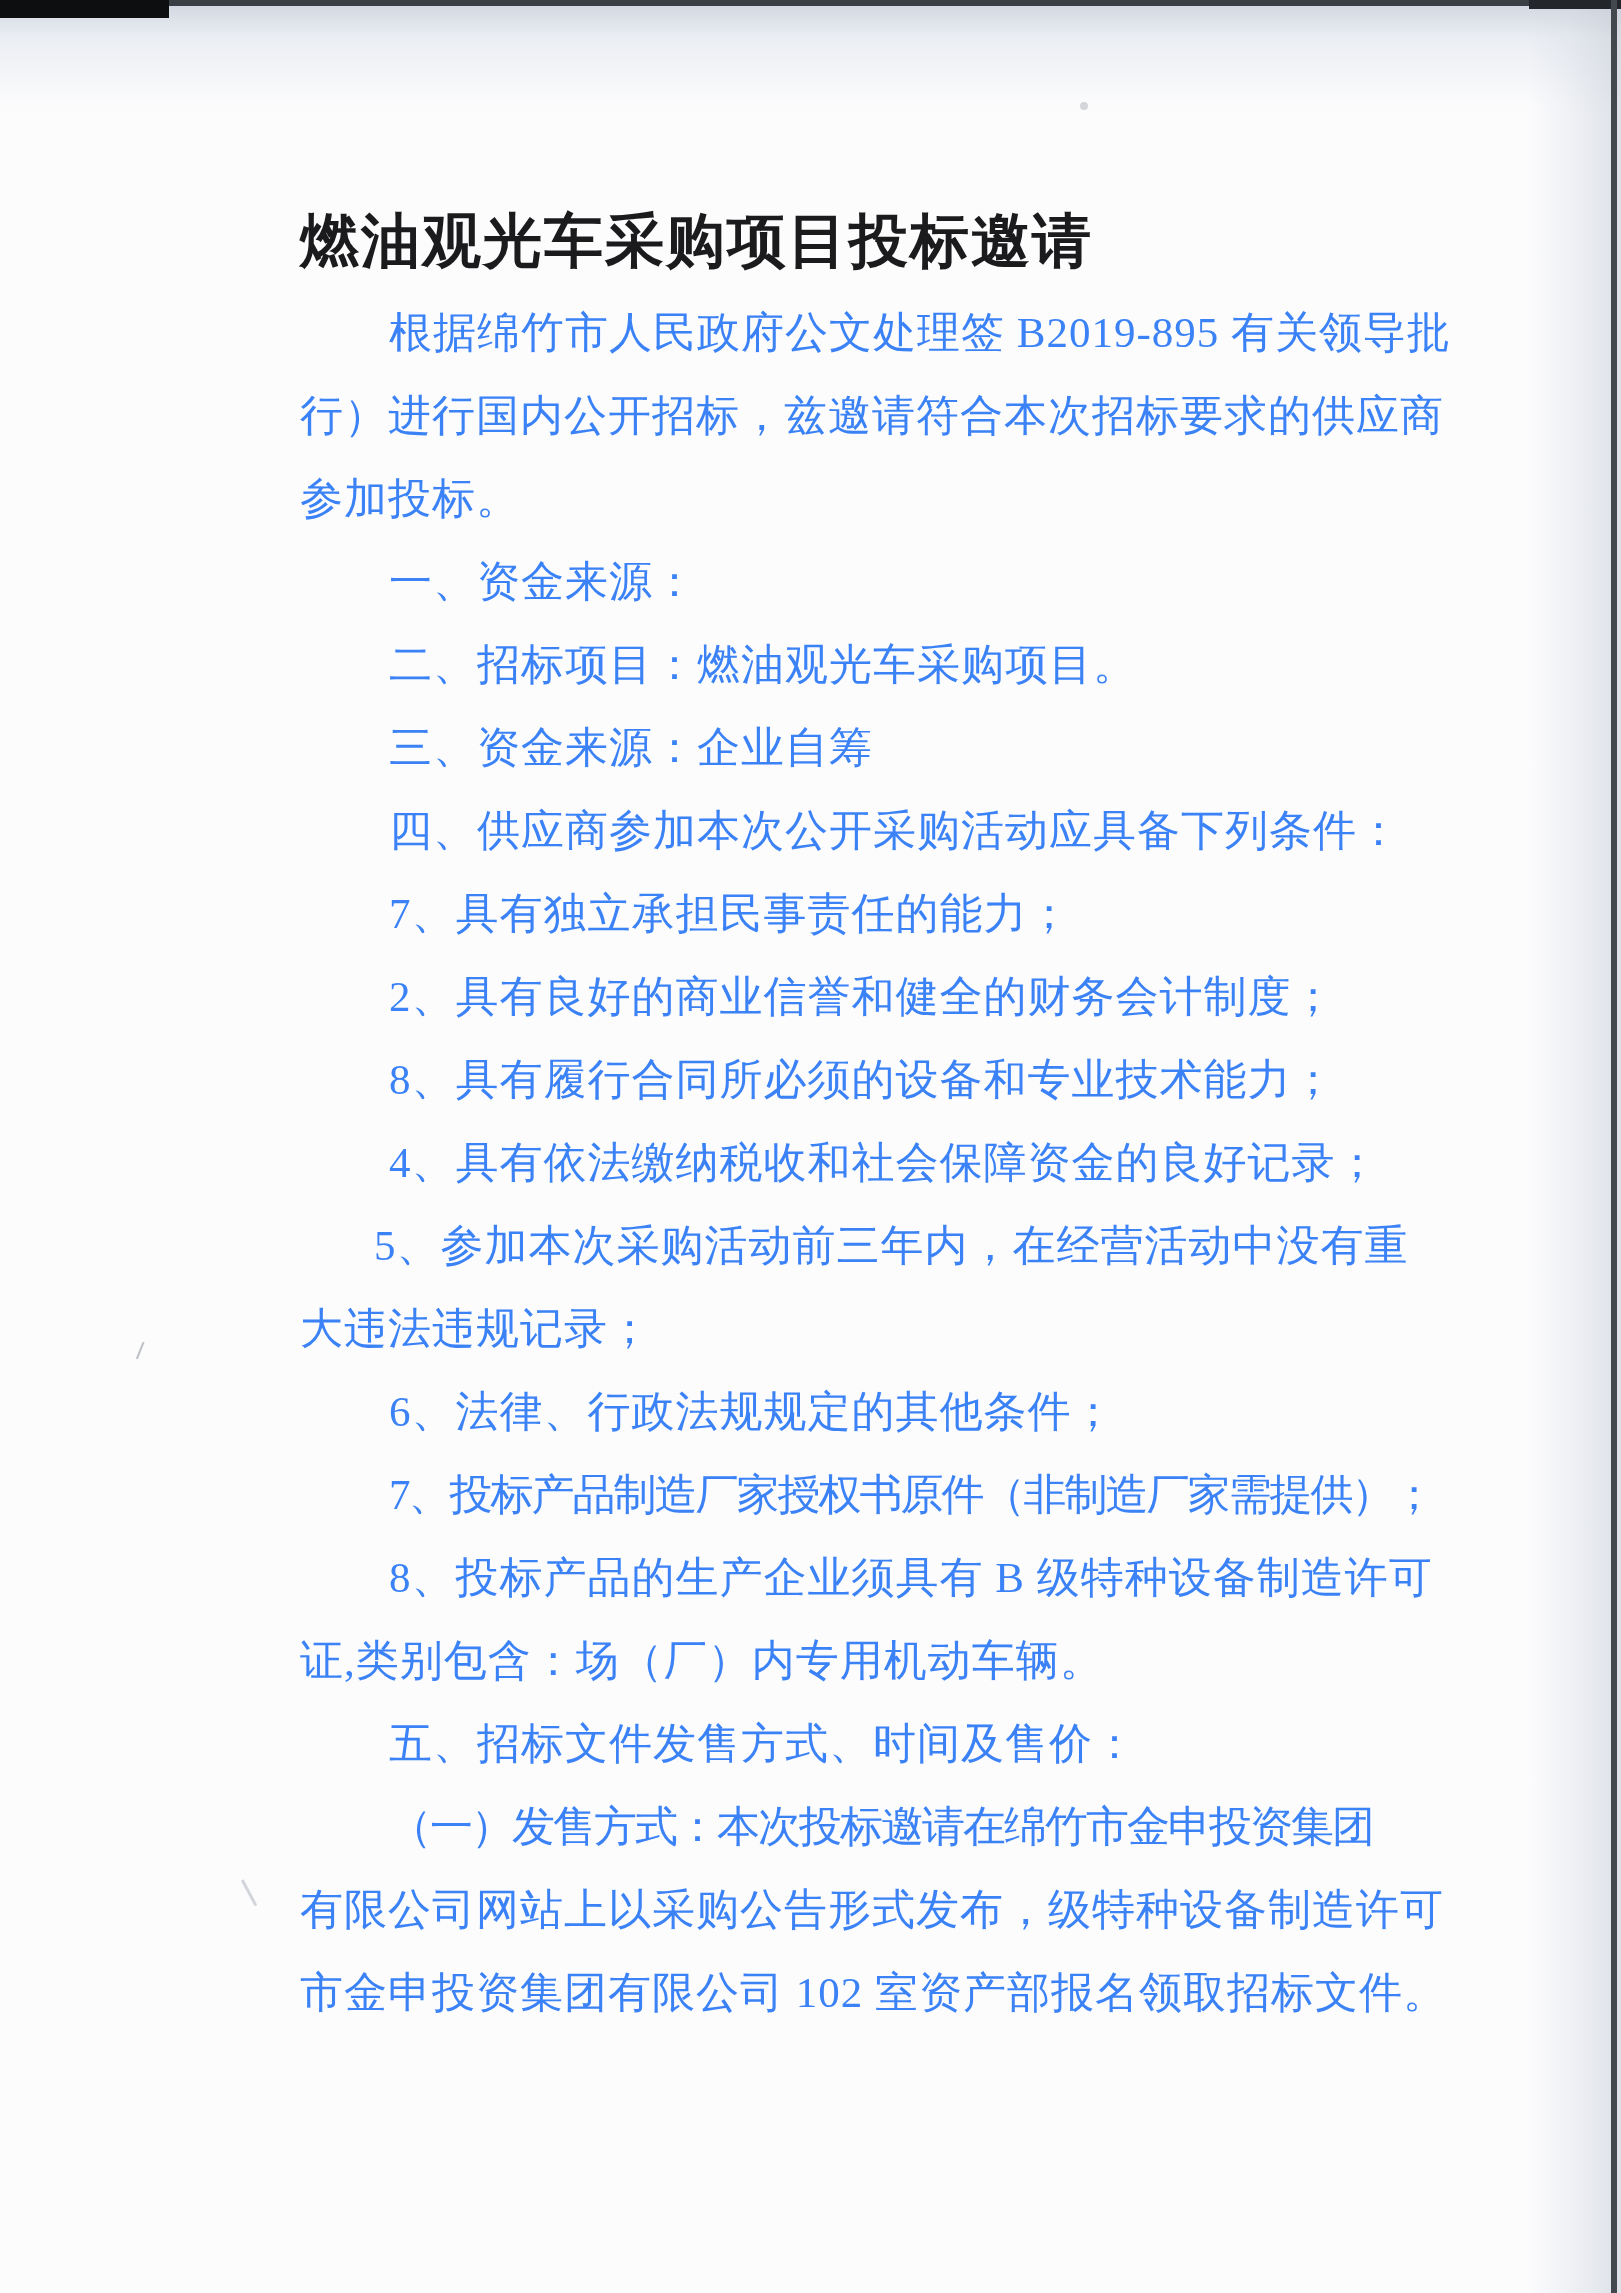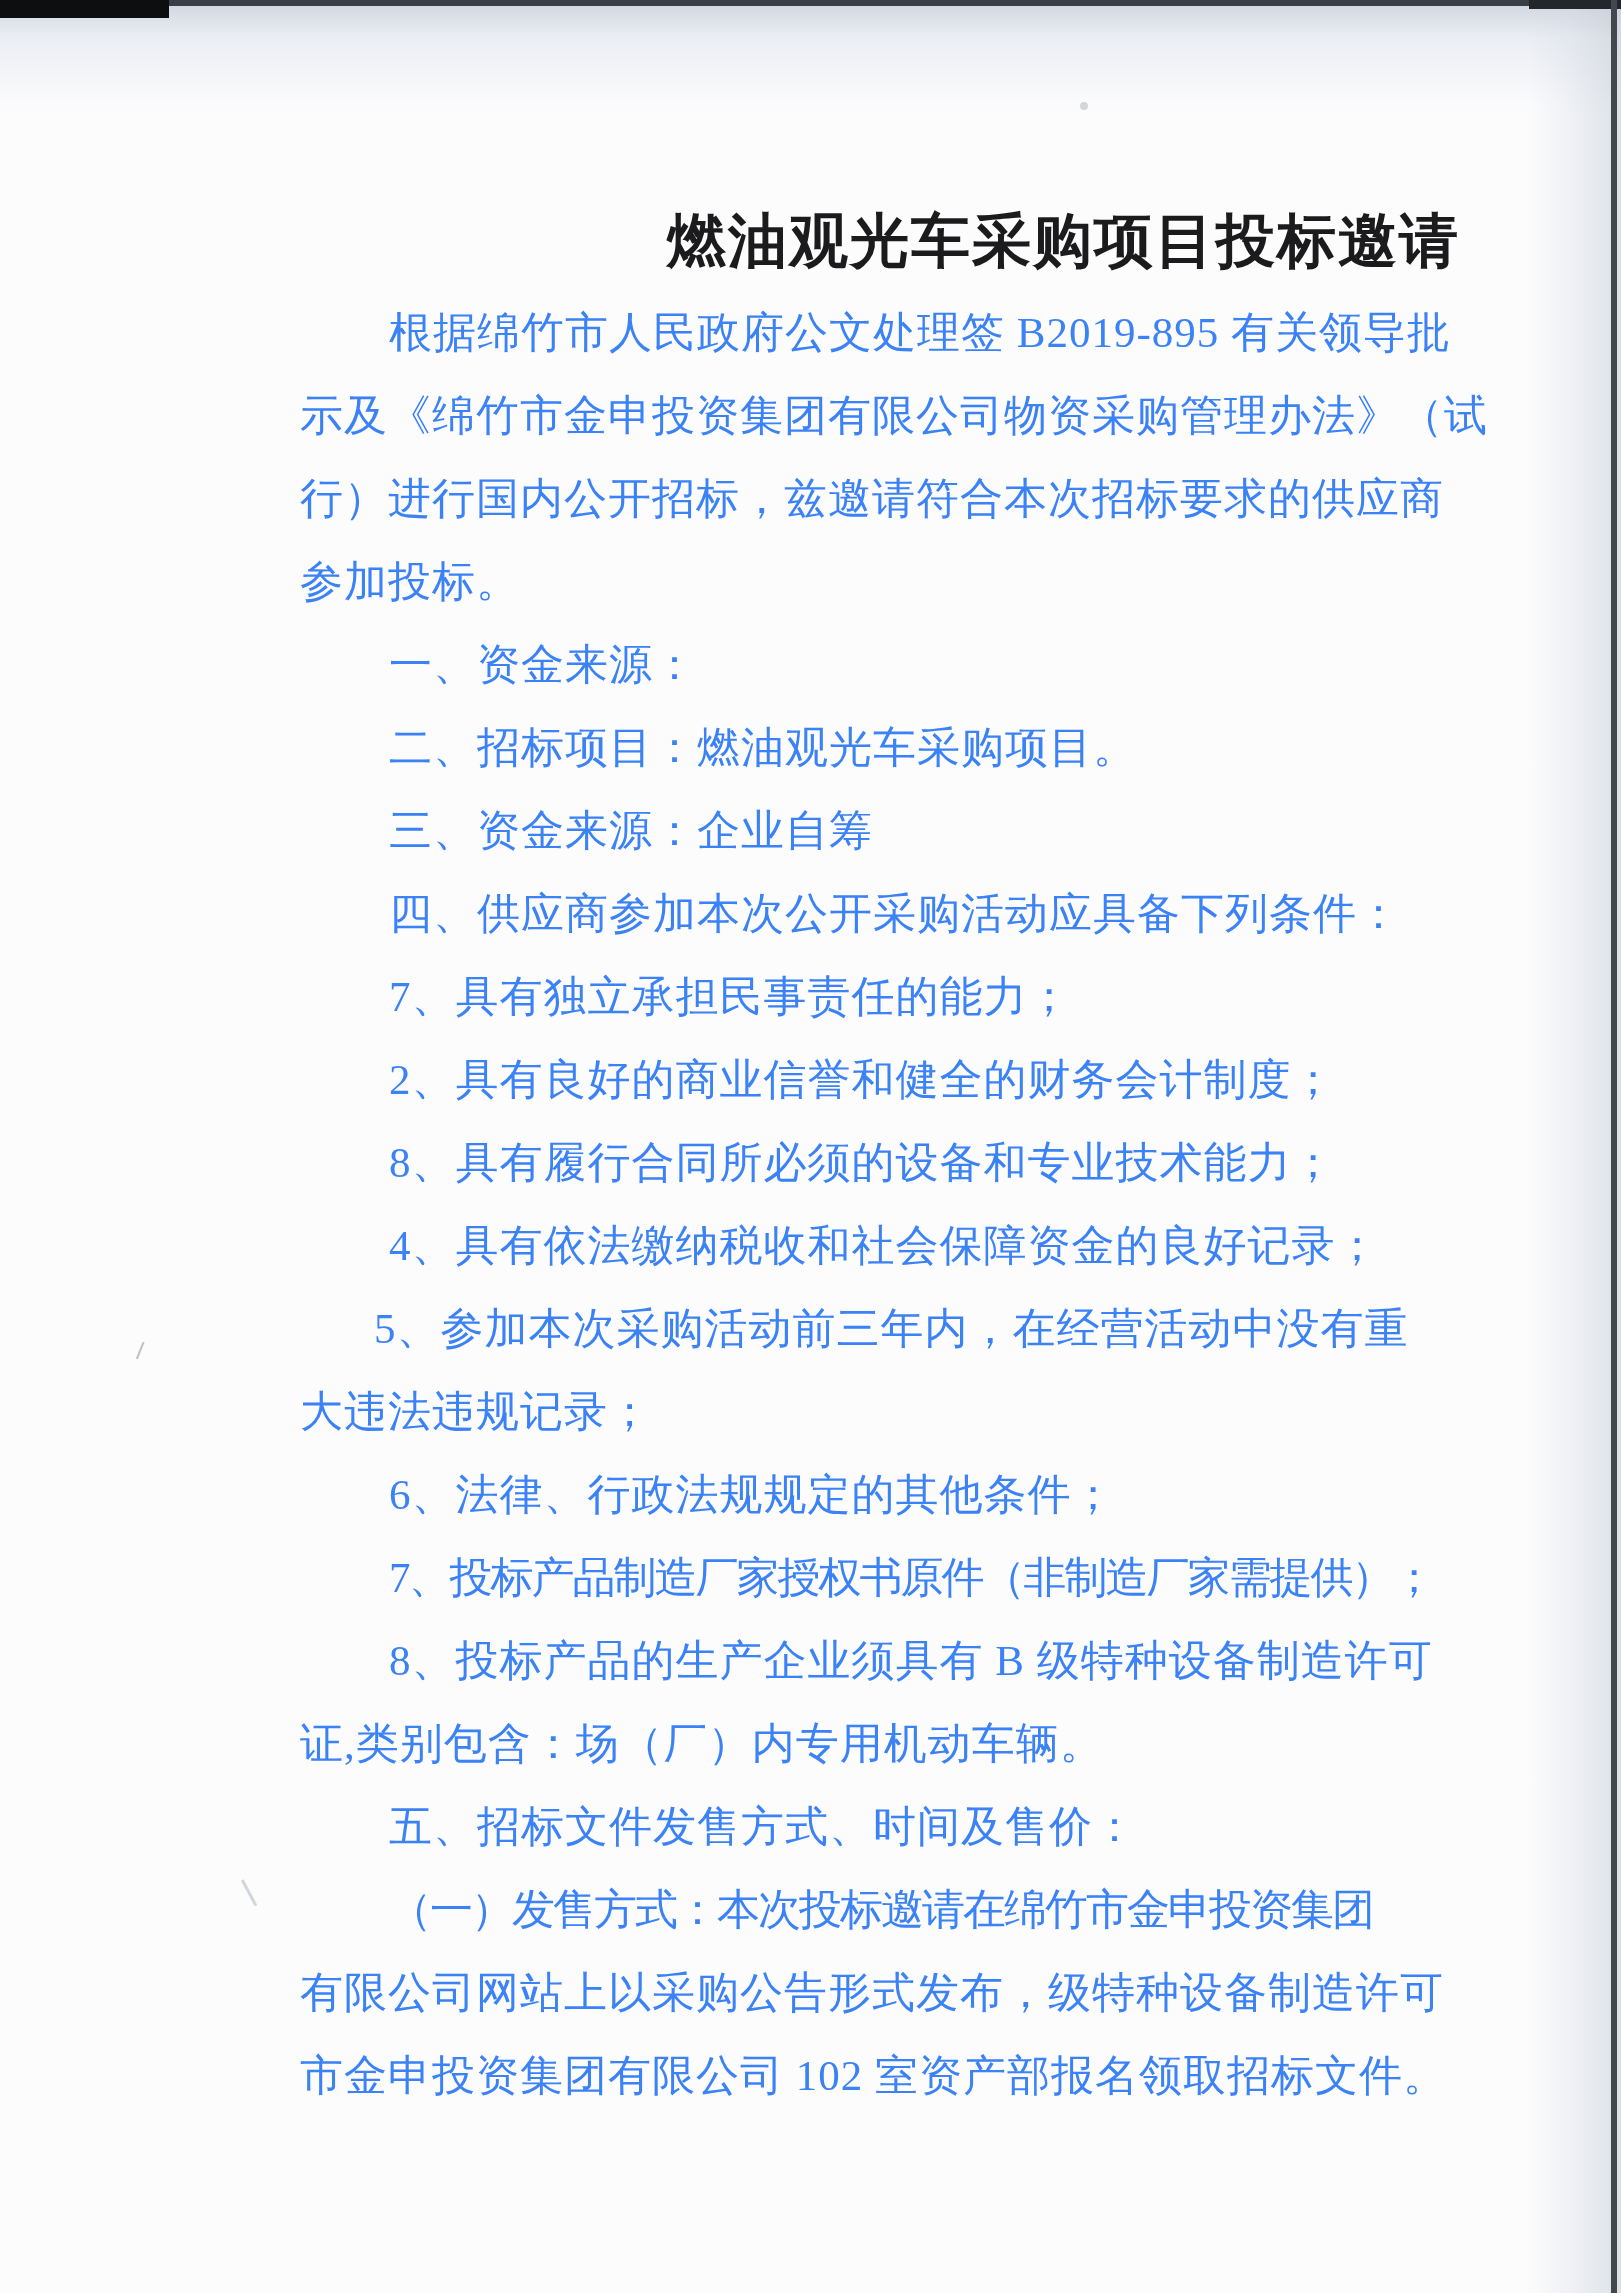--- a/index.html
+++ b/index.html
@@ -41,21 +41,21 @@
   }
   .line-right {
     position: absolute; left: 1611px; top: 0; width: 5.9px; height: 100%;
     background: #43474e;
   }
   
   .title {
     position: absolute;
     left: 300px; top: 202px; width: 1160px;
     margin: 0;
-    text-align: right;
+    text-align: left;
     font-size: 59px;
     font-weight: 700;
     letter-spacing: 2px;
     color: #1b1b1d;
   }
   
   .bodytext {
     position: absolute; left: 0; top: 291px; width: 1343px;
     color: #3b82f6;
   }
@@ -97,21 +97,20 @@
   <div class="band-right"></div>
   <div class="bar-top"></div>
   <div class="corner-tl"></div>
   <div class="bar-tr"></div>
   <div class="line-right"></div>
 
   <h1 class="title">燃油观光车采购项目投标邀请</h1>
 
   <div class="bodytext">
     <div class="ln indent">根据绵竹市人民政府公文处理签 B2019-895 有关领导批</div>
-    <div class="ln flush">示及《绵竹市金申投资集团有限公司物资采购管理办法》（试</div>
     <div class="ln flush">行）进行国内公开招标，兹邀请符合本次招标要求的供应商</div>
     <div class="ln flush">参加投标。</div>
     <div class="ln indent">一、资金来源：</div>
     <div class="ln indent">二、招标项目：燃油观光车采购项目。</div>
     <div class="ln indent">三、资金来源：企业自筹</div>
     <div class="ln indent">四、供应商参加本次公开采购活动应具备下列条件：</div>
     <div class="ln indent">7、具有独立承担民事责任的能力；</div>
     <div class="ln indent">2、具有良好的商业信誉和健全的财务会计制度；</div>
     <div class="ln indent">8、具有履行合同所必须的设备和专业技术能力；</div>
     <div class="ln indent">4、具有依法缴纳税收和社会保障资金的良好记录；</div>

